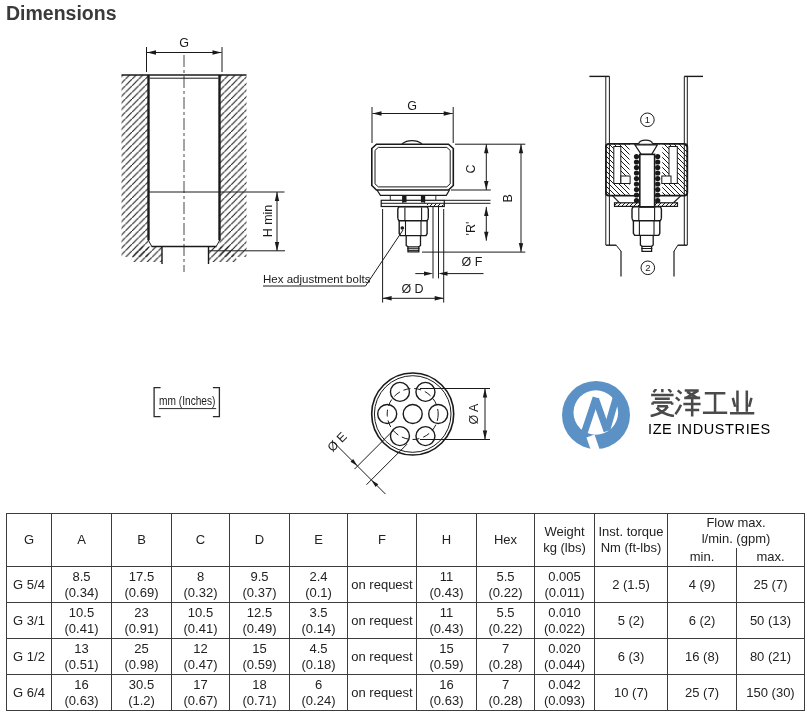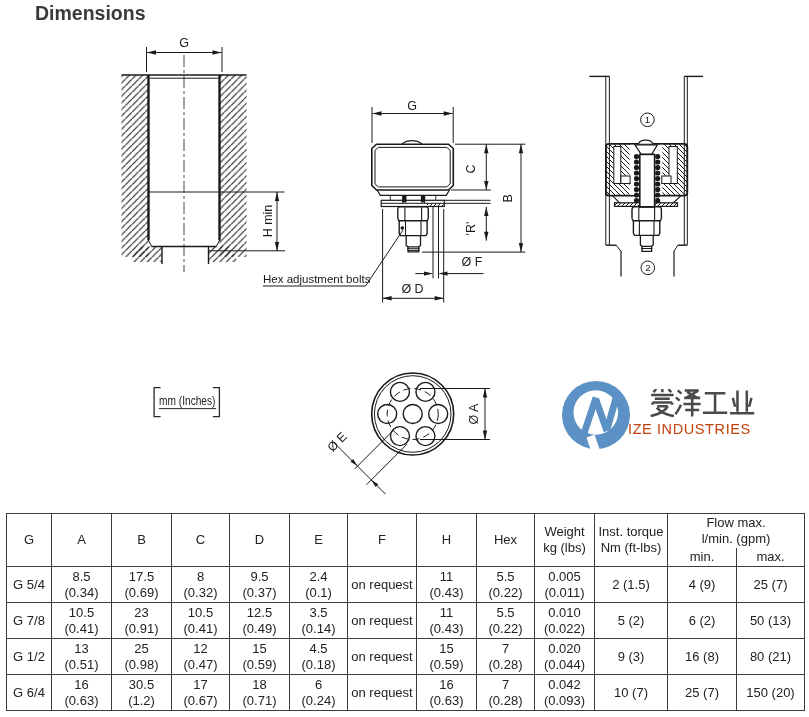--- a/index.html
+++ b/index.html
@@ -1,22 +1,22 @@
 <!DOCTYPE html>
 <html><head>
 <meta charset="utf-8">
 <style>
 html,body{margin:0;padding:0;background:#fff;}
 body{width:809px;height:717px;position:relative;font-family:"Liberation Sans",sans-serif;overflow:hidden;}
-#title{position:absolute;left:6px;top:2px;font-size:19.5px;font-weight:bold;color:#3a3a3a;margin-left:29px;}
+#title{position:absolute;left:6px;top:2px;font-size:19.5px;font-weight:bold;color:#3a3a3a;}
 #art{position:absolute;left:0;top:0;}
 #tbl{position:absolute;left:6px;top:513px;border-collapse:collapse;table-layout:fixed;}
 #tbl td{border:1px solid #3c3c3c;text-align:center;vertical-align:middle;font-size:13px;color:#222;padding:0;line-height:16px;}
 #logo-cn{position:absolute;left:648px;top:389px;}
-#logo-en{position:absolute;left:628px;top:420.5px;font-size:14.5px;color:#c2410c;letter-spacing:0.6px;text-align:center;}
+#logo-en{position:absolute;left:648px;top:420.5px;font-size:14.5px;color:#000000;letter-spacing:0.6px;text-align:center;}
 </style>
 </head>
 <body>
 <div id="title">Dimensions</div>
 <svg id="art" width="809" height="512" viewBox="0 0 809 512">
 <defs>
 <pattern id="hl" width="6.6" height="6.6" patternUnits="userSpaceOnUse">
 <path d="M-1.5,8.1 L8.1,-1.5" stroke="#1a1a1a" stroke-width="1.1" fill="none"></path>
 </pattern>
 <pattern id="hr" width="5" height="5" patternUnits="userSpaceOnUse">
@@ -307,21 +307,21 @@
         <td>2.4<br>(0.1)</td>
         <td>on request</td>
         <td>11<br>(0.43)</td>
         <td>5.5<br>(0.22)</td>
         <td>0.005<br>(0.011)</td>
         <td>2 (1.5)</td>
         <td>4 (9)</td>
         <td>25 (7)</td>
 </tr>
 <tr style="height:36px">
-<td>G 7/8</td>
+<td>G 3/1</td>
         <td>10.5<br>(0.41)</td>
         <td>23<br>(0.91)</td>
         <td>10.5<br>(0.41)</td>
         <td>12.5<br>(0.49)</td>
         <td>3.5<br>(0.14)</td>
         <td>on request</td>
         <td>11<br>(0.43)</td>
         <td>5.5<br>(0.22)</td>
         <td>0.010<br>(0.022)</td>
         <td>5 (2)</td>
@@ -332,33 +332,33 @@
 <td>G 1/2</td>
         <td>13<br>(0.51)</td>
         <td>25<br>(0.98)</td>
         <td>12<br>(0.47)</td>
         <td>15<br>(0.59)</td>
         <td>4.5<br>(0.18)</td>
         <td>on request</td>
         <td>15<br>(0.59)</td>
         <td>7<br>(0.28)</td>
         <td>0.020<br>(0.044)</td>
-        <td>9 (3)</td>
+        <td>6 (3)</td>
         <td>16 (8)</td>
         <td>80 (21)</td>
 </tr>
 <tr style="height:36px">
 <td>G 6/4</td>
         <td>16<br>(0.63)</td>
         <td>30.5<br>(1.2)</td>
         <td>17<br>(0.67)</td>
         <td>18<br>(0.71)</td>
         <td>6<br>(0.24)</td>
         <td>on request</td>
         <td>16<br>(0.63)</td>
         <td>7<br>(0.28)</td>
         <td>0.042<br>(0.093)</td>
         <td>10 (7)</td>
         <td>25 (7)</td>
-        <td>150 (20)</td>
+        <td>150 (30)</td>
 </tr>
 </tbody>
   </table>
 
 </body></html>

